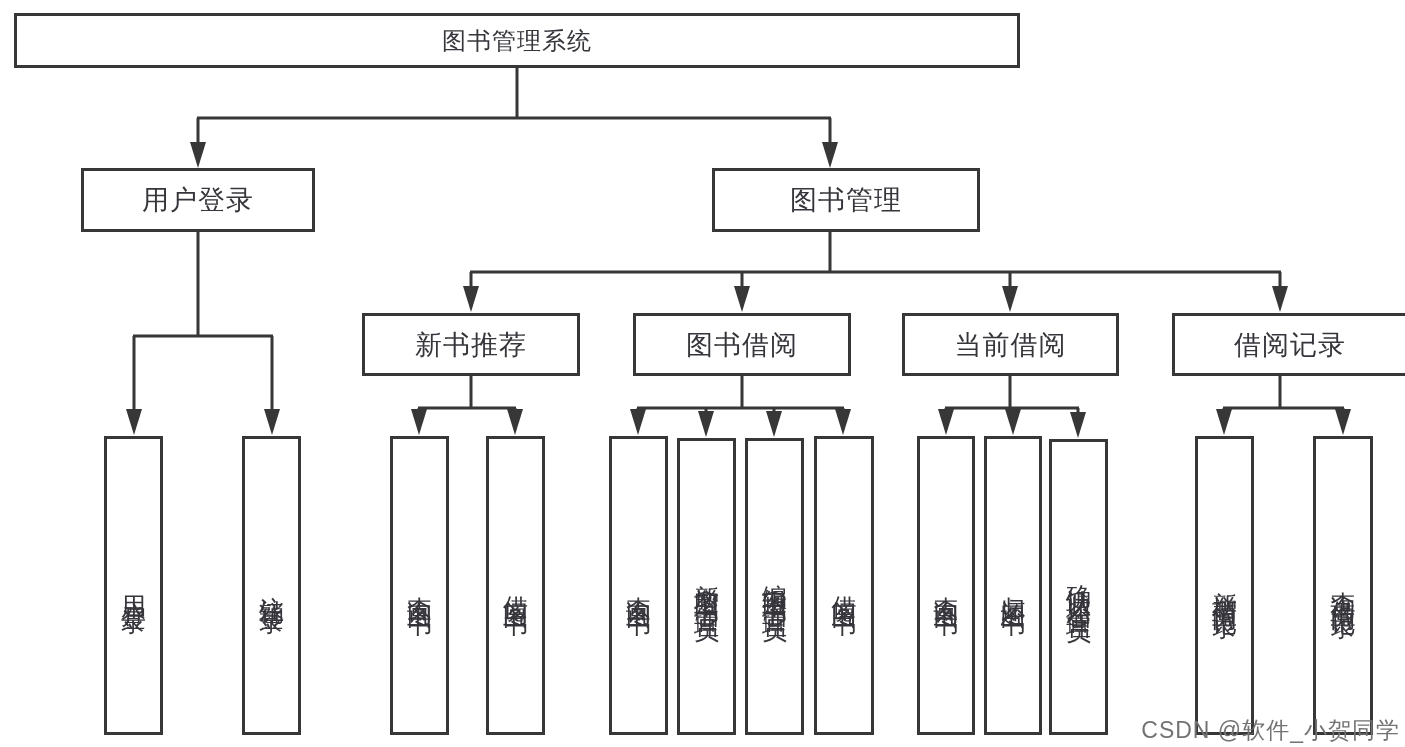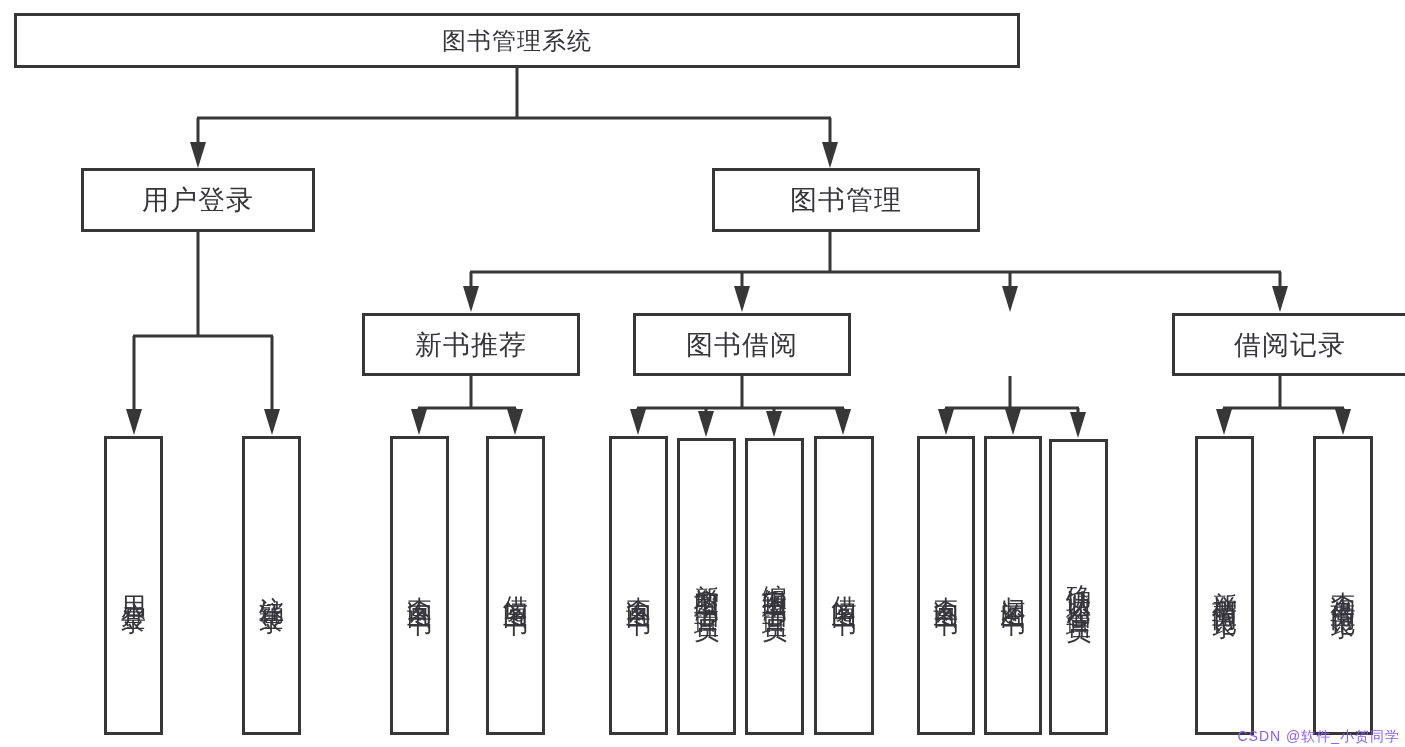--- a/index.html
+++ b/index.html
@@ -19,21 +19,21 @@
     position:absolute; box-sizing:border-box; background:#ffffff;
     border:3px solid #373737; display:flex; align-items:center; justify-content:center;
   }
   .vtext {
     writing-mode:vertical-rl; text-orientation:mixed;
     font-size:25px; line-height:1; letter-spacing:5px;
     color:#35353b; white-space:nowrap;
   }
   .watermark {
     position:absolute; right:5px; bottom:1px;
-    font-size:14px; color:#8b5cf6; letter-spacing:1px; z-index:5;
+    font-size:23px; color:#737373; letter-spacing:1px; z-index:5;
   }
 </style>
 </head>
 <body>
 
 <div class="stage">
 
   <svg class="wires" viewBox="0 0 1405 747" aria-hidden="true">
     <g stroke="#373737" stroke-width="3" fill="none">
 
@@ -84,20 +84,23 @@
   <div class="hbox lvl" style="left:712px; top:168px; width:268px; height:64px;">
     <span class="label">图书管理</span>
   </div>
 
   <div class="hbox lvl" style="left:362px; top:313px; width:218px; height:63px;">
     <span class="label">新书推荐</span>
   </div>
   <div class="hbox lvl" style="left:633px; top:313px; width:218px; height:63px;">
     <span class="label">图书借阅</span>
   </div>
+  <div class="hbox lvl" style="left:902px; top:313px; width:217px; height:63px;">
+    <span class="label">当前借阅</span>
+  </div>
   <div class="hbox lvl" style="left:1172px; top:313px; width:236px; height:63px;">
     <span class="label">借阅记录</span>
   </div>
 
   <div class="vbox" style="left:104px; top:436px; width:59px; height:299px;">
     <span class="vtext">用户登录</span>
   </div>
   <div class="vbox" style="left:242px; top:436px; width:59px; height:299px;">
     <span class="vtext">注销登录</span>
   </div>

